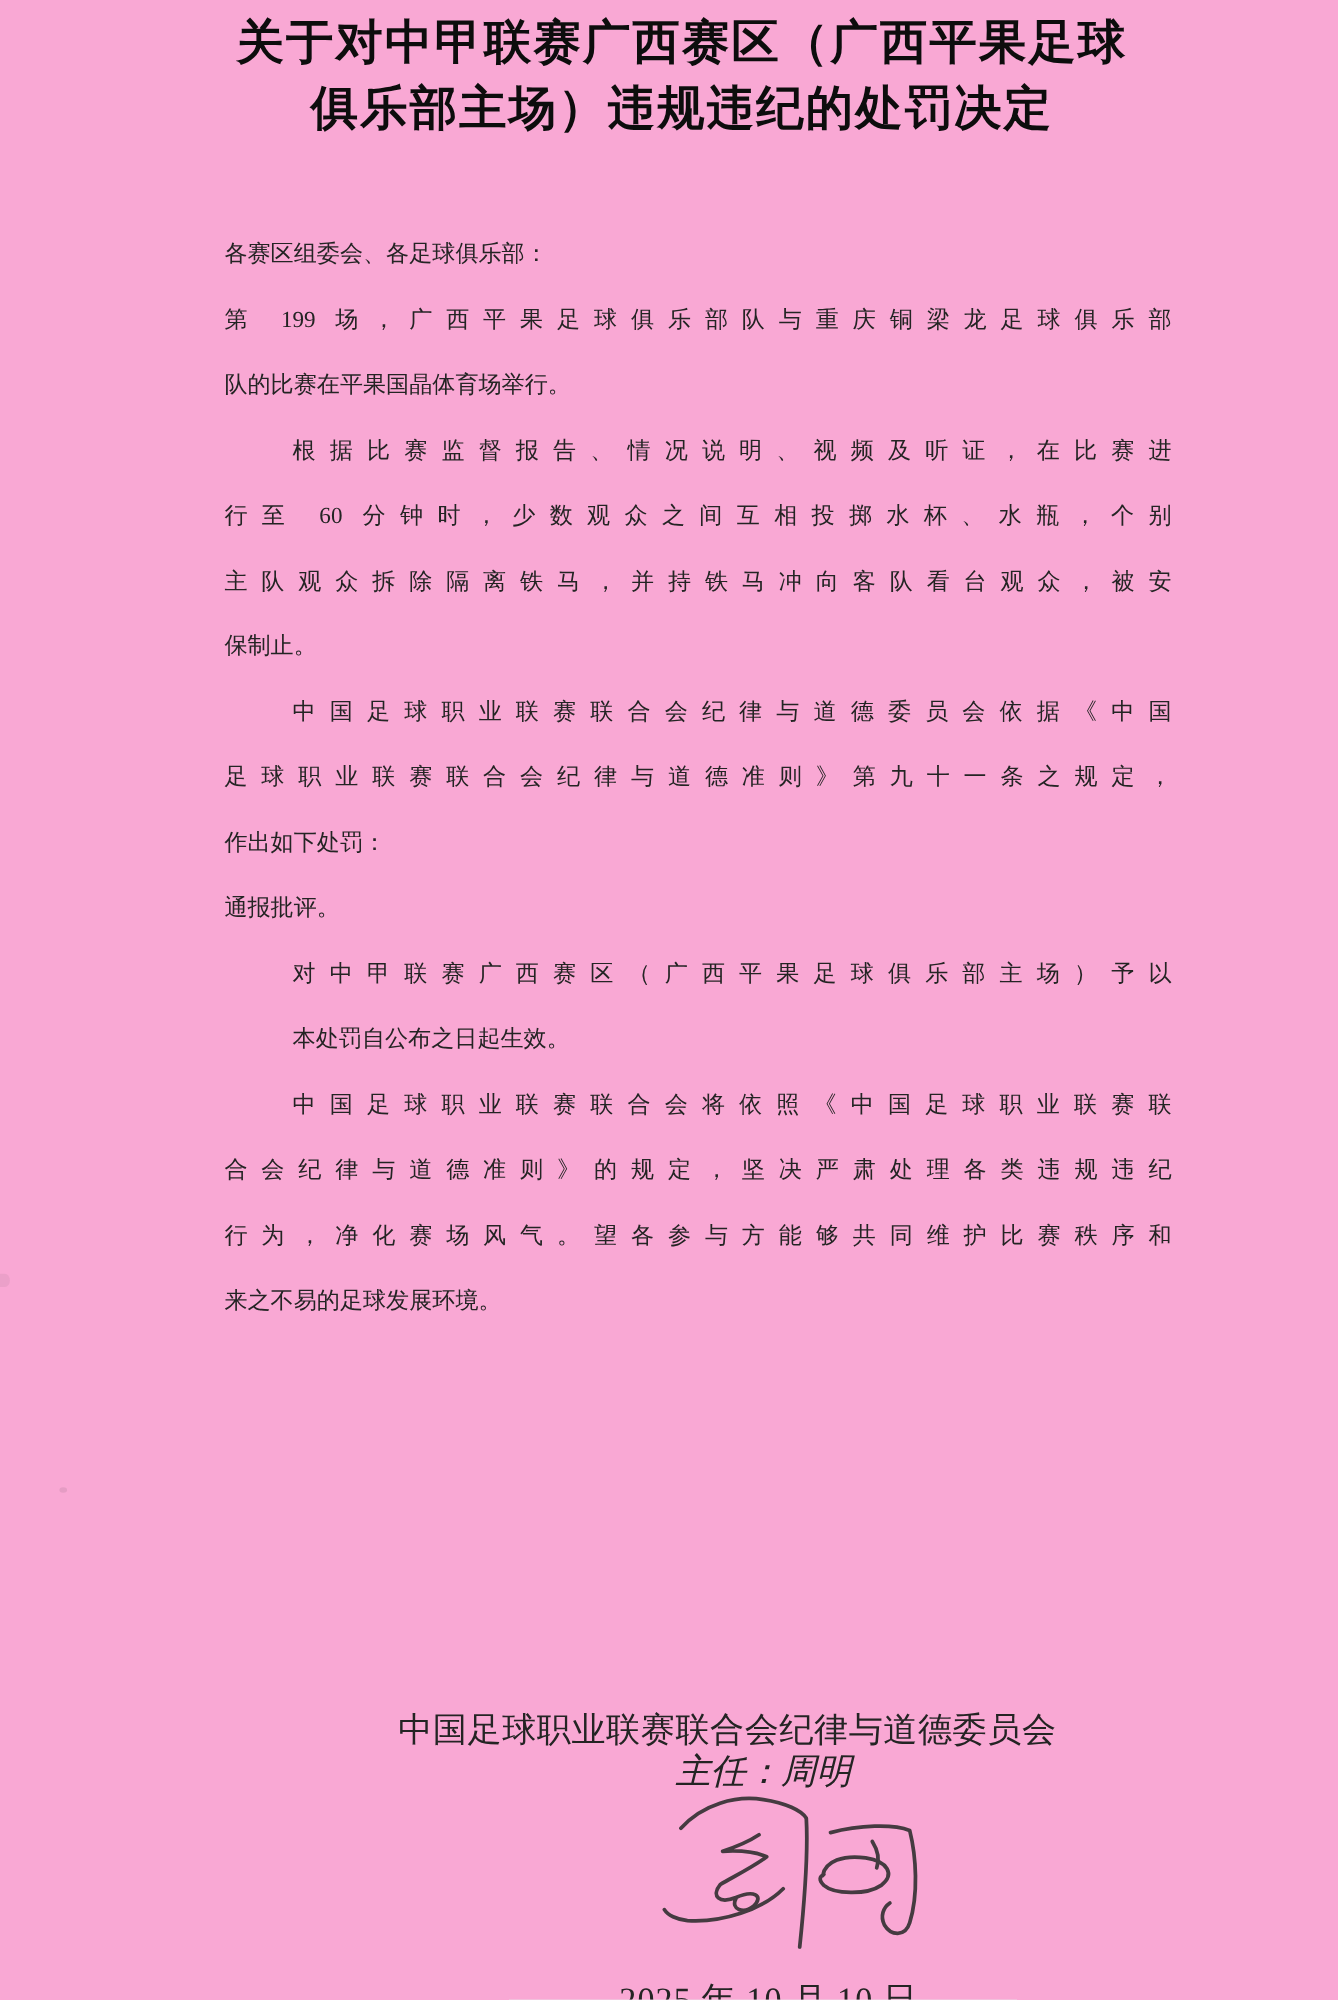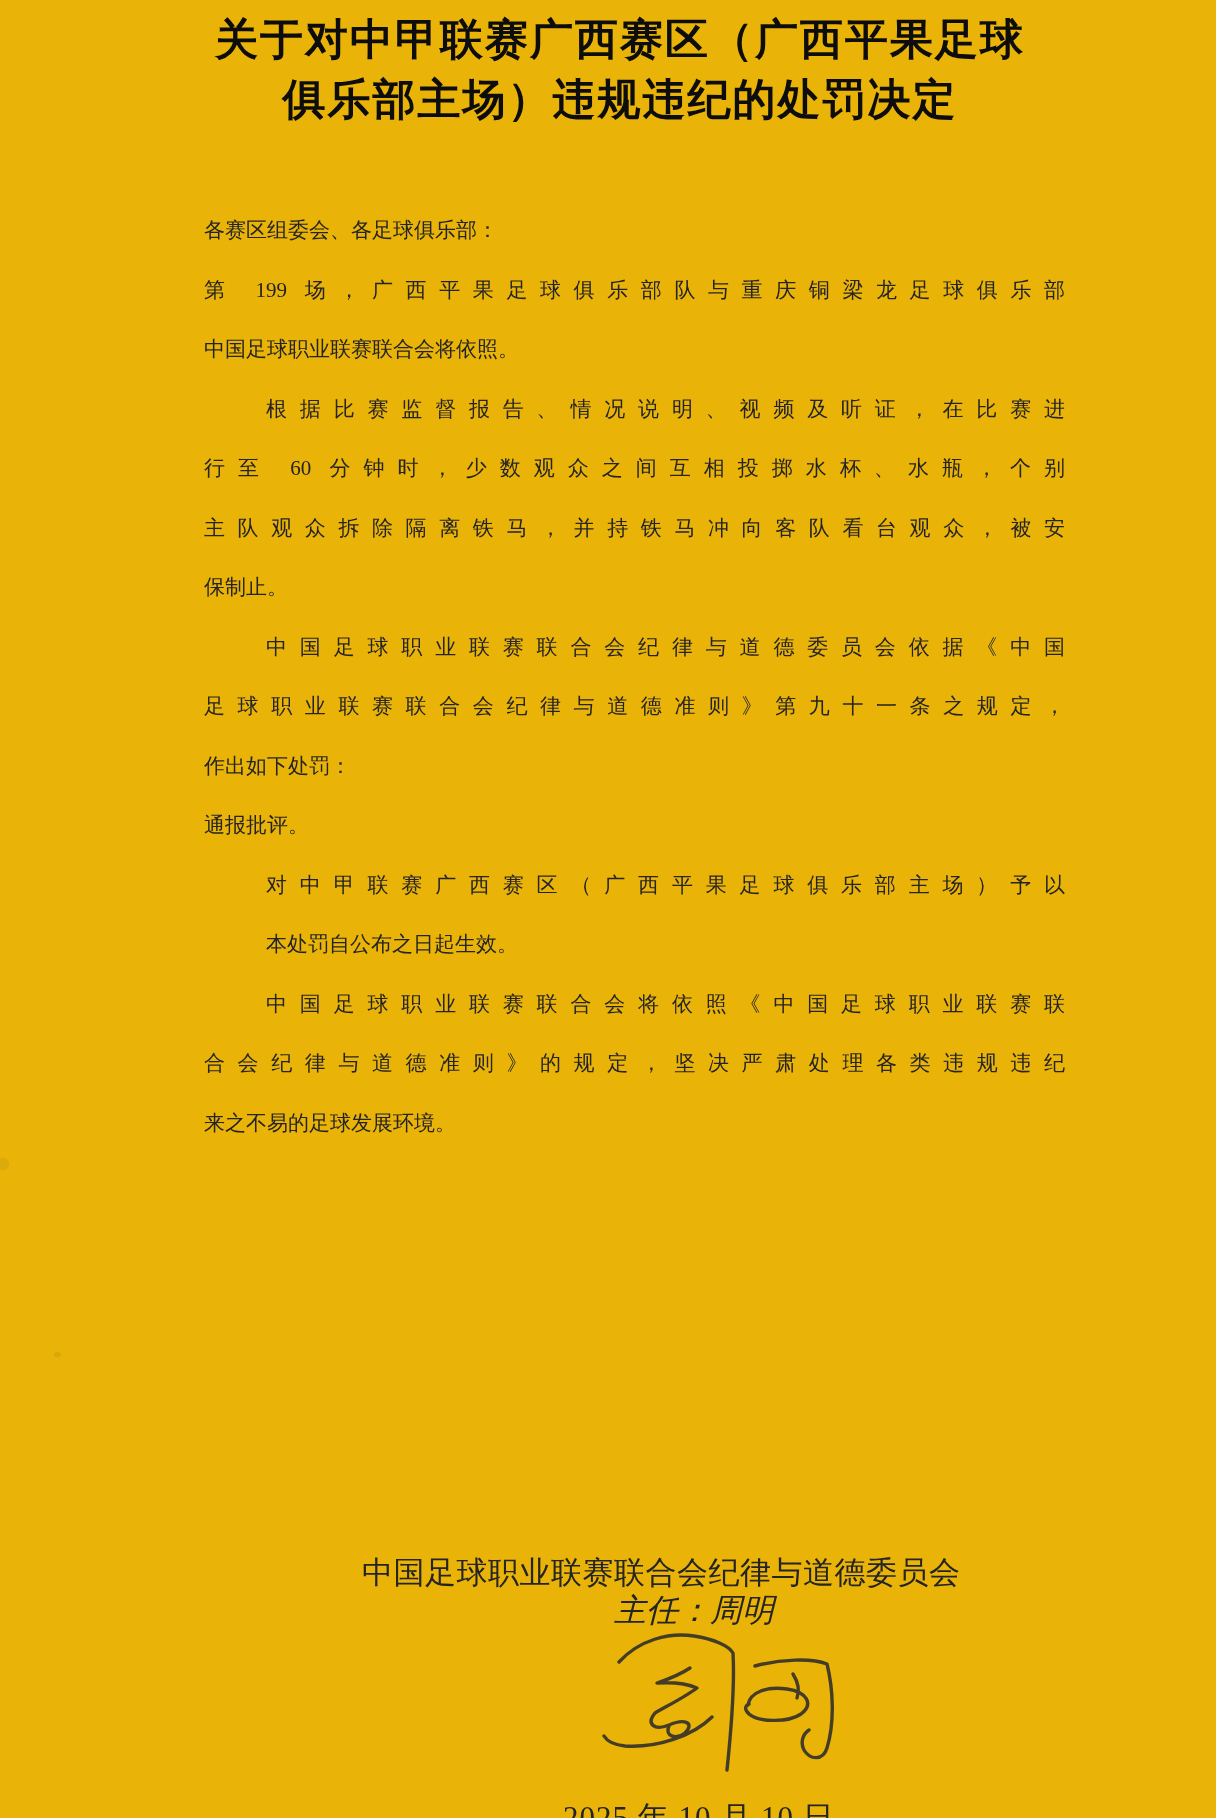--- a/index.html
+++ b/index.html
@@ -1,21 +1,21 @@
 <!DOCTYPE html>
 <html><head>
 <meta charset="utf-8">
 <style>
   html, body { margin: 0; padding: 0; background: #e8e8e8; }
   .page {
     position: relative;
     width: 1216px;
     height: 1818px;
     margin: 0 auto;
-    background: #eab308;
+    background: #f9a8d4;
     overflow: hidden;
     font-family: "Liberation Serif", "DejaVu Serif", serif;
     color: #242424;
   }
   .title {
     position: absolute;
     left: 12px;
     top: 10px;
     width: 1216px;
     margin: 0;
@@ -91,33 +91,34 @@
 <div class="page">
 
   <h1 class="title">
     <span class="tline">关于对中甲联赛广西赛区（广西平果足球</span>
     <span class="tline">俱乐部主场）违规违纪的处罚决定</span>
   </h1>
 
   <div class="body-text">
       <div class="line">各赛区组委会、各足球俱乐部：</div>
       <div class="line jst">第 199 场，广西平果足球俱乐部队与重庆铜梁龙足球俱乐部</div>
-      <div class="line">中国足球职业联赛联合会将依照。</div>
+      <div class="line">队的比赛在平果国晶体育场举行。</div>
       <div class="line ind jst">根据比赛监督报告、情况说明、视频及听证，在比赛进</div>
       <div class="line jst">行至 60 分钟时，少数观众之间互相投掷水杯、水瓶，个别</div>
       <div class="line jst">主队观众拆除隔离铁马，并持铁马冲向客队看台观众，被安</div>
       <div class="line">保制止。</div>
       <div class="line ind jst">中国足球职业联赛联合会纪律与道德委员会依据《中国</div>
       <div class="line jst">足球职业联赛联合会纪律与道德准则》第九十一条之规定，</div>
       <div class="line">作出如下处罚：</div>
       <div class="line">通报批评。</div>
       <div class="line ind jst">对中甲联赛广西赛区（广西平果足球俱乐部主场）予以</div>
       <div class="line ind">本处罚自公布之日起生效。</div>
       <div class="line ind jst">中国足球职业联赛联合会将依照《中国足球职业联赛联</div>
       <div class="line jst">合会纪律与道德准则》的规定，坚决严肃处理各类违规违纪</div>
+      <div class="line jst">行为，净化赛场风气。望各参与方能够共同维护比赛秩序和</div>
       <div class="line">来之不易的足球发展环境。</div>
     </div>
 
   <div class="sig-committee">中国足球职业联赛联合会纪律与道德委员会</div>
 
   <div class="sig-director">主任：周明</div>
 
   <svg class="sig-svg" width="250" height="150" viewBox="0 0 250 150" fill="none" stroke="#2d2d2d" stroke-width="3.4" stroke-linecap="round" stroke-linejoin="round" opacity="0.88">
     <path d="M22,36 C42,14 72,6 97,10 C117,13 132,20 136,27 C138,62 134,106 130,144"></path>
     <path d="M93,42 C81,50 69,54 60,57 C77,56 91,58 100,62 C88,71 70,80 58,87 C49,98 57,105 72,99 C88,92 98,97 88,107 C79,114 67,110 72,100"></path>

